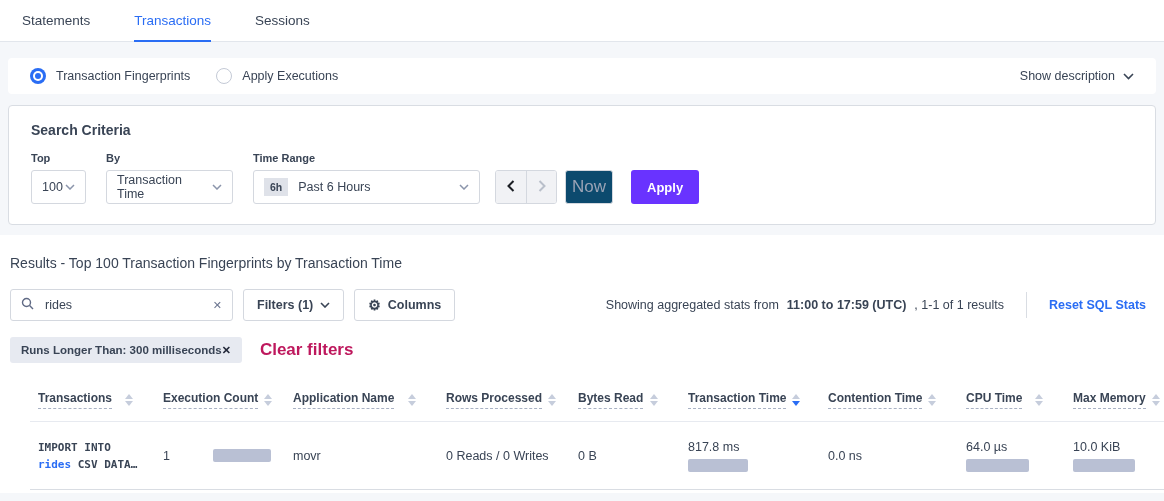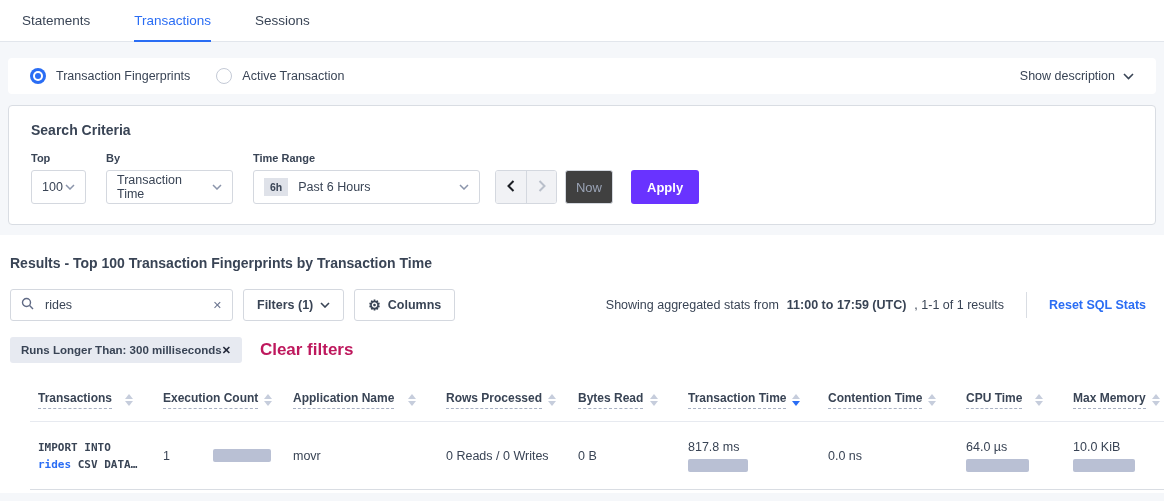--- a/index.html
+++ b/index.html
@@ -31,25 +31,25 @@
   .field-label { font-size:11px; font-weight:700; margin-bottom:6px; }
   .select { height:34px; border:1px solid #d4d8df; border-radius:3px; display:flex; align-items:center; padding:0 10px; font-size:12.5px; background:#fff; cursor:pointer; }
   .w-top { width:55px; }
   .w-by { width:127px; }
   .w-range { width:227px; }
   .select .chev { margin-left:auto; color:#8b95ab; display:flex; }
   .badge-6h { background:#dfe2e9; border-radius:0; font-size:10.5px; font-weight:700; padding:3px 6px; margin-right:10px; }
   .time-nav { display:flex; margin-left:15px; border:1px solid #d4d8df; border-radius:3px; overflow:hidden; height:34px; }
   .time-nav .tn-btn { width:30px; height:100%; border:none; background:#f1f2f5; display:flex; align-items:center; justify-content:center; cursor:pointer; padding:0; }
   .time-nav .tn-btn + .tn-btn { border-left:1px solid #d4d8df; }
-  .now-btn { margin-left:8px; height:34px; width:48px; background:#404040; border:1px solid #d4d8df; border-radius:3px; color:#9aa3b5; font-size:13px; font-family:inherit; cursor:pointer; }
+  .now-btn { margin-left:8px; height:34px; width:48px; background:#0c4a6e; border:1px solid #d4d8df; border-radius:3px; color:#9aa3b5; font-size:17px; font-family:inherit; cursor:pointer; }
   .apply-btn { margin-left:18px; height:34px; padding:0 16px; background:#6933ff; color:#fff; border:none; border-radius:3px; font-size:13px; font-weight:700; font-family:inherit; cursor:pointer;text-align:center; }
   
   .results { background:#fff; padding-top:20px; }
-  .results-heading { font-size:14px; font-weight:700; margin:0 10px 18px; }
+  .results-heading { font-size:14px; font-weight:400; margin:0 10px 18px; }
   .controls-row { display:flex; align-items:center; margin:0 10px; }
   .search-box { width:223px; height:32px; border:1px solid #d4d8df; border-radius:3px; display:flex; align-items:center; padding:0 10px; background:#fff; }
   .search-box input { border:none; outline:none; flex:1; min-width:0; font-size:12.5px; font-family:inherit; color:#394455; margin-left:9px; background:transparent; }
   .clear-x { color:#6b7590; font-size:11px; cursor:pointer; line-height:1; }
   .btn { height:32px; border:1px solid #d4d8df; border-radius:3px; background:#fff; display:flex; align-items:center; gap:7px; padding:0 13px; font-size:12.5px; font-weight:700; color:#394455; margin-left:10px; cursor:pointer; font-family:inherit; }
   .btn .chev { display:flex; color:#394455; }
   .gear { font-size:14px; line-height:1; color:#394455; }
   .stats { margin-left:auto; display:flex; align-items:center; font-size:12.5px; color:#394455; white-space:nowrap;gap:8px; }
   .stats b { font-weight:700; }
   .stats-divider { width:1px; height:26px; background:#d9dde3; margin:0 14px; }
@@ -92,21 +92,21 @@
     <div class="radio-group">
       <span class="radio">
           <span class="radio-gap">
             <span class="radio-core"></span>
           </span>
         </span>
       <span>Transaction Fingerprints</span>
     </div>
     <div class="radio-group">
       <span class="radio unsel"></span>
-      <span>Active Transaction</span>
+      <span>Apply Executions</span>
     </div>
     <div class="show-desc">
       <span>Show description</span>
       <span class="chev"><svg width="11" height="7" viewBox="0 0 11 7">
             <path d="M1 1l4.5 4.5L10 1" fill="none" stroke="#394455" stroke-width="1.6"></path>
           </svg></span>
     </div>
   </div>
 
   <div class="criteria-card">

